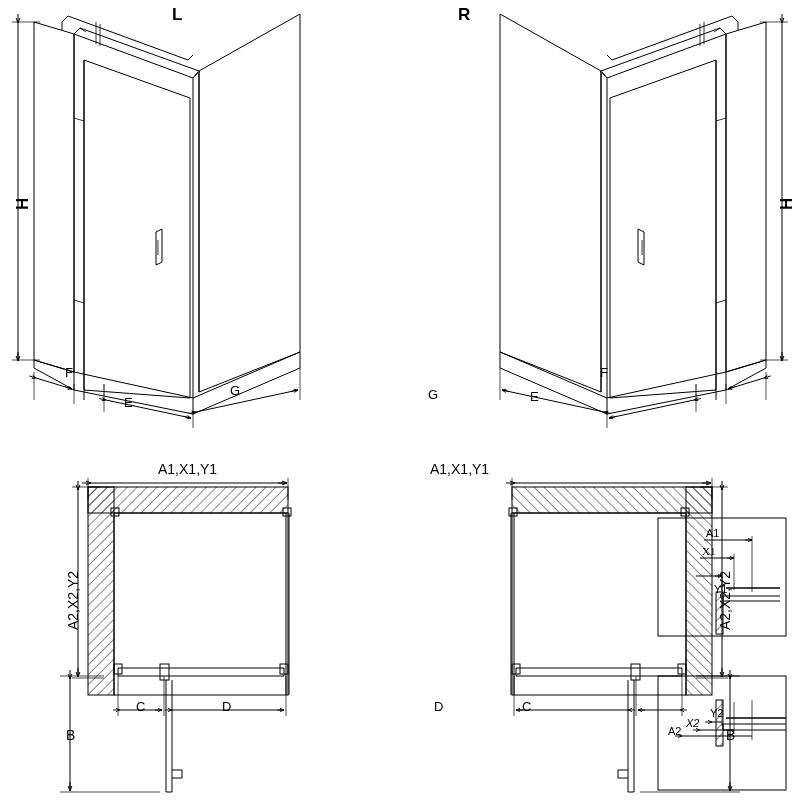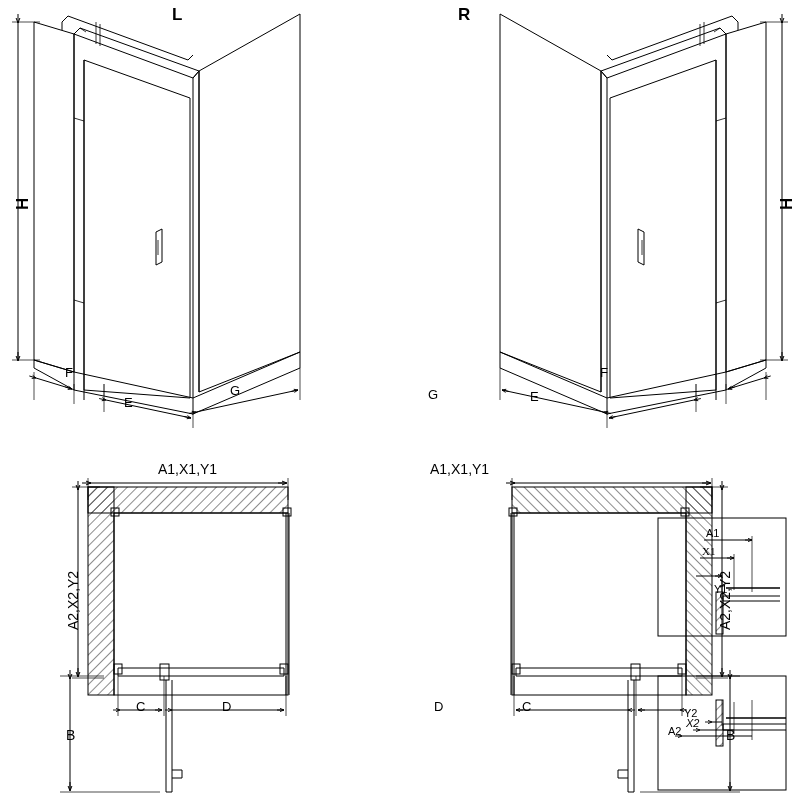--- a/index.html
+++ b/index.html
@@ -338,15 +338,15 @@
   <div class="lbl" style="left:726px; top:728px; font-size:14px;">B</div>
   <div class="lbl" style="left:434px; top:700px;">D</div>
   <div class="lbl" style="left:522px; top:700px;">C</div>
 
   <div class="lbl small" style="left:706px; top:528px;text-align:center;">A1</div>
   <div class="lbl small" style="left:702px; top:546px;font-family:Liberation Serif, serif;">X1</div>
   <div class="lbl small" style="left:682px; top:584px;margin-left:32px;">Y1</div>
 
   <div class="lbl small" style="left:668px; top:726px;">A2</div>
   <div class="lbl small" style="left:686px; top:718px;font-style:italic;">X2</div>
-  <div class="lbl small" style="left:684px; top:708px;">Y2</div>
+  <div class="lbl small" style="left:710px; top:708px;">Y2</div>
 
 </div>
 
 </body></html>

